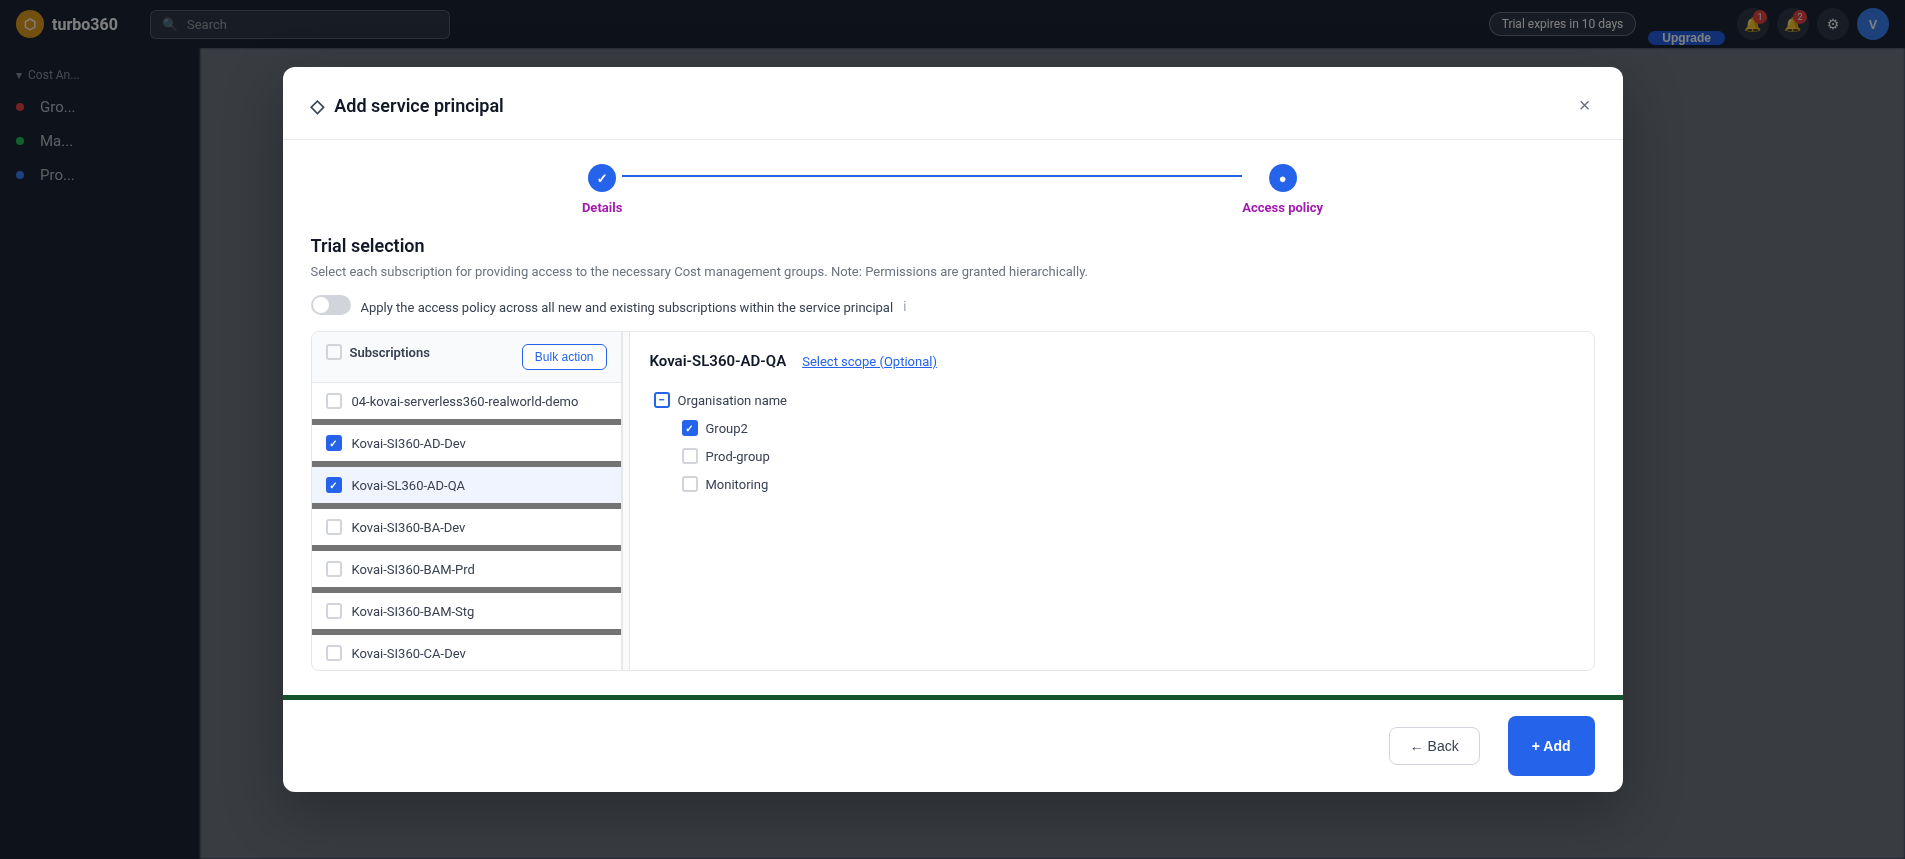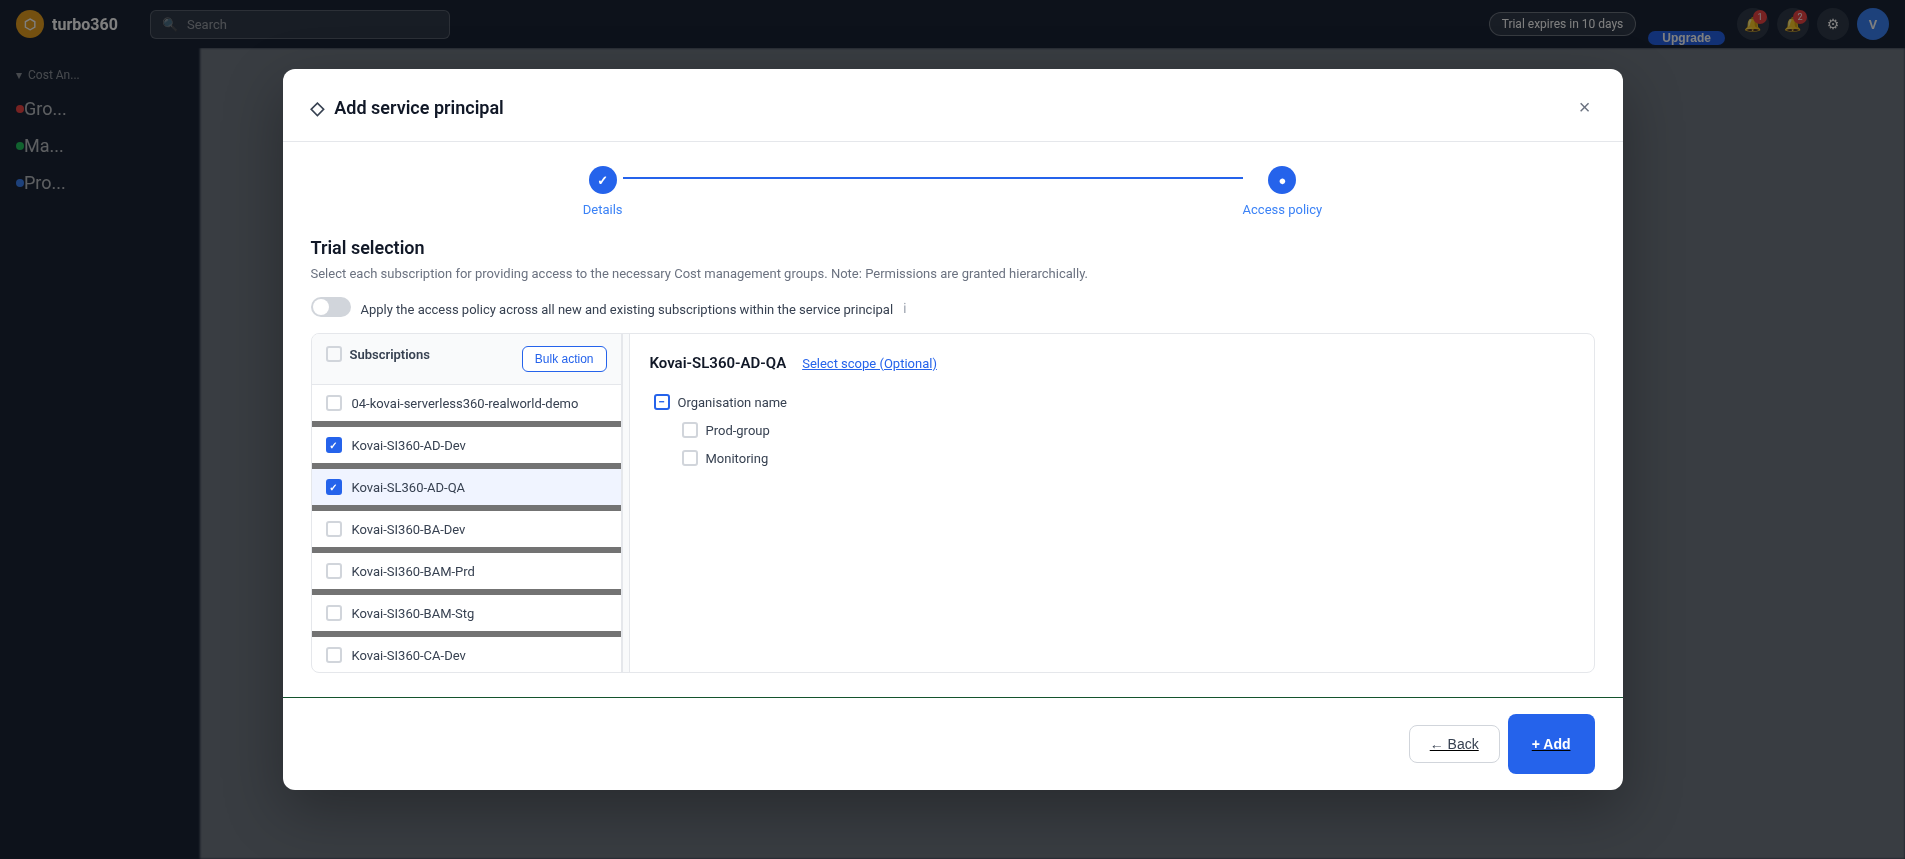--- a/index.html
+++ b/index.html
@@ -156,24 +156,24 @@
       font-size: 12px;
       margin-bottom: 4px;
       display: flex;
       align-items: center;
       gap: 6px;
     }
 
     .sidebar-item {
       padding: 8px 16px;
       color: rgba(255,255,255,0.7);
-      font-size: 18px;
-      display: flex;
-      align-items: center;
-      gap: 0;
+      font-size: 15px;
+      display: flex;
+      align-items: center;
+      gap: 16px;
       cursor: pointer;
     }
 
     .dot {
       width: 8px;
       height: 8px;
       border-radius: 50%;
     }
 
     .dot-red { background: #ef4444; }
@@ -279,22 +279,22 @@
       color: white;
     }
 
     .step-circle.active {
       background: #2563eb;
       color: white;
     }
 
     .step-label {
       font-size: 13px;
-      color: #3b82f6;
-      font-weight: 400;
+      color: #a21caf;
+      font-weight: 700;
     }
 
     .step-line {
       width: 620px;
       height: 2px;
       background: #2563eb;
       margin-bottom: 28px;
     }
 
     
@@ -525,24 +525,23 @@
       font-size: 12px;
       font-weight: bold;
       line-height: 1;
     }
 
     
     .modal-footer {
       display: flex;
       align-items: center;
       justify-content: flex-end;
-      gap: 8px;
+      gap: 28px;
       padding: 16px 28px;
-      border-top: 1px solid #14532d;
-      text-decoration: underline;
+      border-top: 5px solid #14532d;
     }
 
     .back-btn {
       background: white;
       border: 1px solid #d1d5db;
       border-radius: 8px;
       padding: 10px 20px;
       font-size: 14px;
       color: #374151;
       cursor: pointer;
@@ -717,20 +716,24 @@
             <a class="select-scope-link">Select scope (Optional)</a>
           </div>
 
           <div class="scope-tree">
 
             <div class="tree-item">
               <div class="minus-box"></div>
               <span>Organisation name</span>
             </div>
 
+            <div class="tree-item indented">
+              <div class="checkbox checked"></div>
+              <span>Group2</span>
+            </div>
 
             <div class="tree-item indented">
               <div class="checkbox"></div>
               <span>Prod-group</span>
             </div>
 
             <div class="tree-item indented">
               <div class="checkbox"></div>
               <span>Monitoring</span>
             </div>

